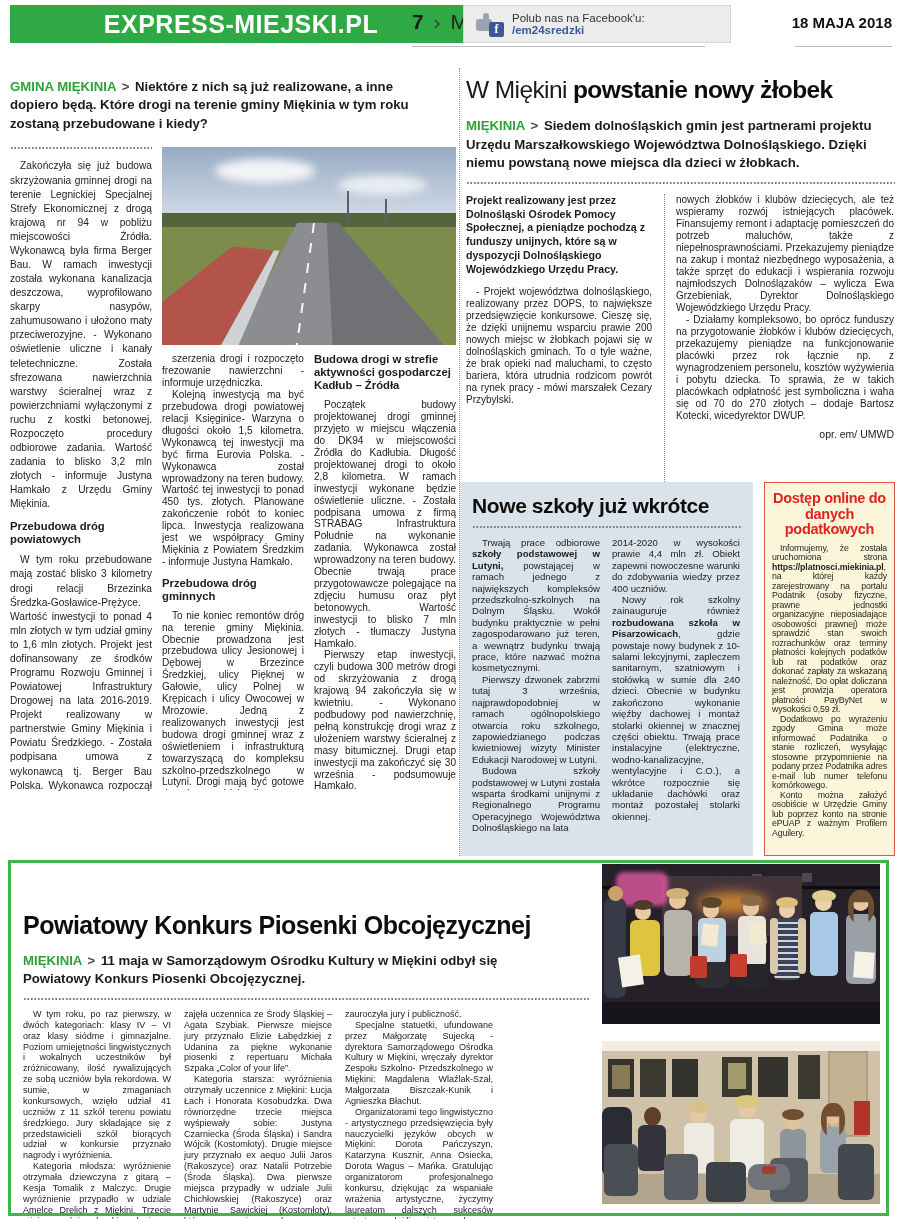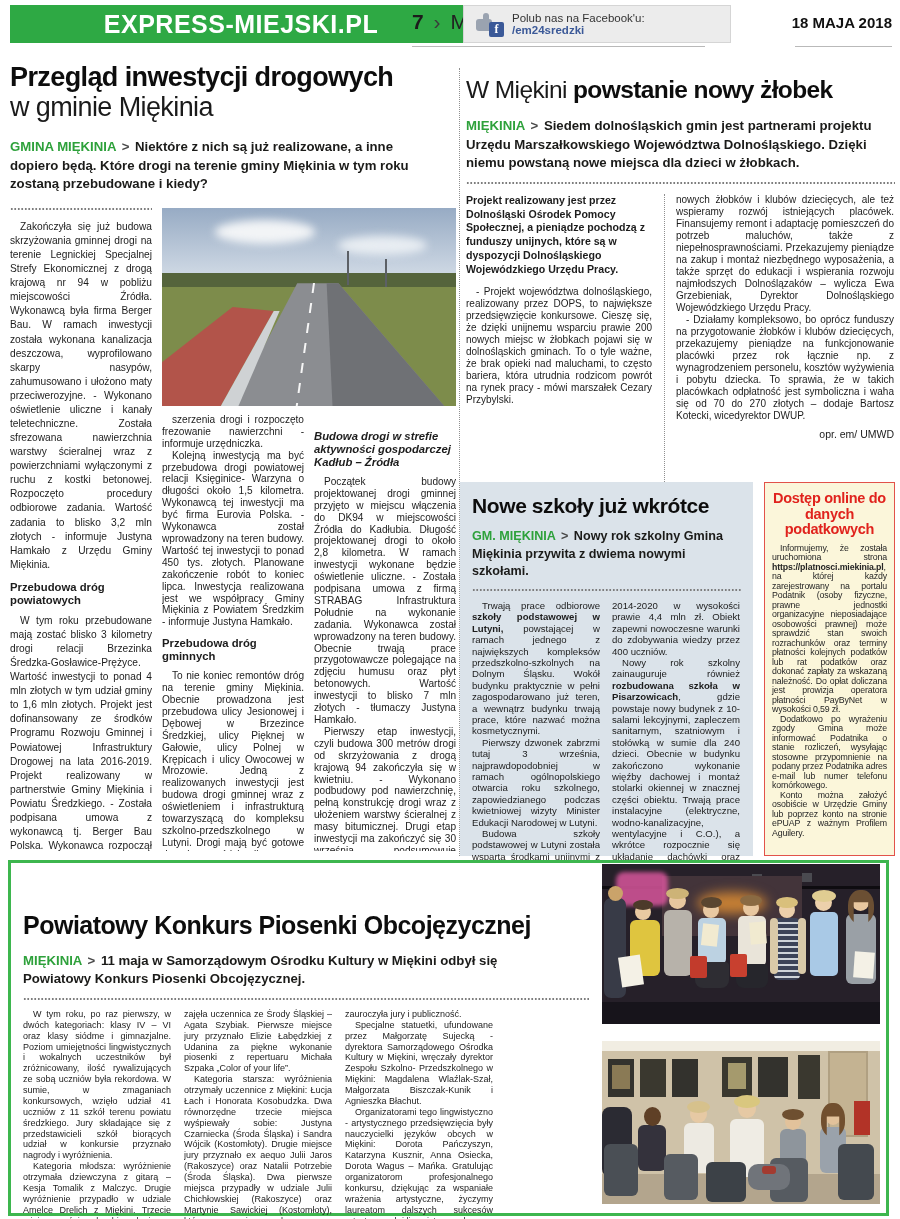--- a/index.html
+++ b/index.html
@@ -122,24 +122,20 @@
     <div class="fbtext">
       <span>Polub nas na Facebook'u:</span>
       <b>/em24sredzki</b>
     </div>
   </div>
   <div class="dateblk">18 MAJA 2018</div>
   <div class="rule1" style="left:795px; top:46px; width:97px;"></div>
 </div>
 
 <div id="article-roads">
-  <h1 class="head">
-    <span>Przegląd inwestycji drogowych</span><br>
-    <span class="head-light">w gminie Miękinia</span>
-  </h1>
   <div class="kick">
     <span class="tag">GMINA MIĘKINIA</span>
     <span class="sep">&gt;</span>
     <span>Niektóre z nich są już realizowane, a inne dopiero będą. Które drogi na terenie gminy Miękinia w tym roku zostaną przebudowane i kiedy?</span>
   </div>
   <div class="roads-body">
     <div class="col roads-c1">
       <div class="dotted"></div>
       <p class="p">Zakończyła się już budowa skrzyżowania gminnej drogi na terenie Legnickiej Specjalnej Strefy Ekonomicznej z drogą krajową nr 94 w pobliżu miejscowości Źródła. Wykonawcą była firma Berger Bau. W ramach inwestycji została wykonana kanalizacja deszczowa, wyprofilowano skarpy nasypów, zahumusowano i ułożono maty przeciwerozyjne. - Wykonano oświetlenie uliczne i kanały teletechniczne. Została sfrezowana nawierzchnia warstwy ścieralnej wraz z powierzchniami wyłączonymi z ruchu z kostki betonowej. Rozpoczęto procedury odbiorowe zadania. Wartość zadania to blisko 3,2 mln złotych - informuje Justyna Hamkało z Urzędu Gminy Miękinia.</p>
       <p class="subhead">Przebudowa dróg powiatowych</p>
@@ -163,21 +159,21 @@
         <div class="abs" style="left:76%;top:26%;width:2px;height:14%;background:#5c6066;"></div>
       </div>
       <div class="roads-cols">
         <div class="col roads-c23">
           <p class="p">szerzenia drogi i rozpoczęto frezowanie nawierzchni - informuje urzędniczka.</p>
           <p class="p">Kolejną inwestycją ma być przebudowa drogi powiatowej relacji Księginice- Warzyna o długości około 1,5 kilometra. Wykonawcą tej inwestycji ma być firma Eurovia Polska. - Wykonawca został wprowadzony na teren budowy. Wartość tej inwestycji to ponad 450 tys. złotych. Planowane zakończenie robót to koniec lipca. Inwestycja realizowana jest we współpracy Gminy Miękinia z Powiatem Średzkim - informuje Justyna Hamkało.</p>
           <p class="subhead">Przebudowa dróg gminnych</p>
           <p class="p">To nie koniec remontów dróg na terenie gminy Miękinia. Obecnie prowadzona jest przebudowa ulicy Jesionowej i Dębowej w Brzezince Średzkiej, ulicy Pięknej w Gałowie, ulicy Polnej w Krępicach i ulicy Owocowej w Mrozowie. Jedną z realizowanych inwestycji jest budowa drogi gminnej wraz z oświetleniem i infrastrukturą towarzyszącą do kompleksu szkolno-przedszkolnego w Lutyni. Drogi mają być gotowe do połowy października.</p>
         </div>
         <div class="col roads-c23">
-          <p class="subhead" style="margin-top:16px;font-style:italic;">Budowa drogi w strefie aktywności gospodarczej Kadłub – Źródła</p>
+          <p class="subhead" style="margin-top:0;">Budowa drogi w strefie aktywności gospodarczej Kadłub – Źródła</p>
           <p class="p">Początek budowy projektowanej drogi gminnej przyjęto w miejscu włączenia do DK94 w miejscowości Źródła do Kadłubia. Długość projektowanej drogi to około 2,8 kilometra. W ramach inwestycji wykonane będzie oświetlenie uliczne. - Została podpisana umowa z firmą STRABAG Infrastruktura Południe na wykonanie zadania. Wykonawca został wprowadzony na teren budowy. Obecnie trwają prace przygotowawcze polegające na zdjęciu humusu oraz płyt betonowych. Wartość inwestycji to blisko 7 mln złotych - tłumaczy Justyna Hamkało.</p>
           <p class="p">Pierwszy etap inwestycji, czyli budowa 300 metrów drogi od skrzyżowania z drogą krajową 94 zakończyła się w kwietniu. - Wykonano podbudowy pod nawierzchnię, pełną konstrukcję drogi wraz z ułożeniem warstwy ścieralnej z masy bitumicznej. Drugi etap inwestycji ma zakończyć się 30 września - podsumowuje Hamkało.</p>
 
         </div>
       </div>
     </div>
   </div>
 </div>
 
 <div id="main-divider" class="vdot"></div>
@@ -201,25 +197,20 @@
     <div class="col zlobek-c2">
       <p class="p" style="text-indent:0;">nowych żłobków i klubów dziecięcych, ale też wspieramy rozwój istniejących placówek. Finansujemy remont i adaptację pomieszczeń do potrzeb maluchów, także z niepełnosprawnościami. Przekazujemy pieniądze na zakup i montaż niezbędnego wyposażenia, a także sprzęt do edukacji i wspierania rozwoju najmłodszych Dolnoślązaków – wylicza Ewa Grzebieniak, Dyrektor Dolnośląskiego Wojewódzkiego Urzędu Pracy.</p>
       <p class="p">- Działamy kompleksowo, bo oprócz funduszy na przygotowanie żłobków i klubów dziecięcych, przekazujemy pieniądze na funkcjonowanie placówki przez rok łącznie np. z wynagrodzeniem personelu, kosztów wyżywienia i pobytu dziecka. To sprawia, że w takich placówkach odpłatność jest symboliczna i waha się od 70 do 270 złotych – dodaje Bartosz Kotecki, wicedyrektor DWUP.</p>
       <p class="byline">opr. em/ UMWD</p>
     </div>
   </div>
 </div>
 
 <div id="box-schools">
   <h2>Nowe szkoły już wkrótce</h2>
-  <div class="kick">
-    <span class="tag">GM. MIĘKINIA</span>
-    <span class="sep">&gt;</span>
-    <span>Nowy rok szkolny Gmina Miękinia przywita z dwiema nowymi szkołami.</span>
-  </div>
   <div class="dotted"></div>
   <div class="schools-cols">
     <div class="col schools-col">
       <p class="p"><span>Trwają prace odbiorowe </span><b>szkoły podstawowej w Lutyni,</b><span> powstającej w ramach jednego z największych kompleksów przedszkolno-szkolnych na Dolnym Śląsku. Wokół budynku praktycznie w pełni zagospodarowano już teren, a wewnątrz budynku trwają prace, które nazwać można kosmetycznymi.</span></p>
       <p class="p">Pierwszy dzwonek zabrzmi tutaj 3 września, najprawdopodobniej w ramach ogólnopolskiego otwarcia roku szkolnego, zapowiedzianego podczas kwietniowej wizyty Minister Edukacji Narodowej w Lutyni.</p>
       <p class="p">Budowa szkoły podstawowej w Lutyni została wsparta środkami unijnymi z Regionalnego Programu Operacyjnego Województwa Dolnośląskiego na lata</p>
     </div>
     <div class="col schools-col">
       <p class="p" style="text-indent:0;">2014-2020 w wysokości prawie 4,4 mln zł. Obiekt zapewni nowoczesne warunki do zdobywania wiedzy przez 400 uczniów.</p>
       <p class="p"><span>Nowy rok szkolny zainauguruje również </span><b>rozbudowana szkoła w Pisarzowicach</b><span>, gdzie powstaje nowy budynek z 10-salami lekcyjnymi, zapleczem sanitarnym, szatniowym i stołówką w sumie dla 240 dzieci. Obecnie w budynku zakończono wykonanie więźby dachowej i montaż stolarki okiennej w znacznej części obiektu. Trwają prace instalacyjne (elektryczne, wodno-kanalizacyjne, wentylacyjne i C.O.), a wkrótce rozpocznie się układanie dachówki oraz montaż pozostałej stolarki okiennej.</span></p>

